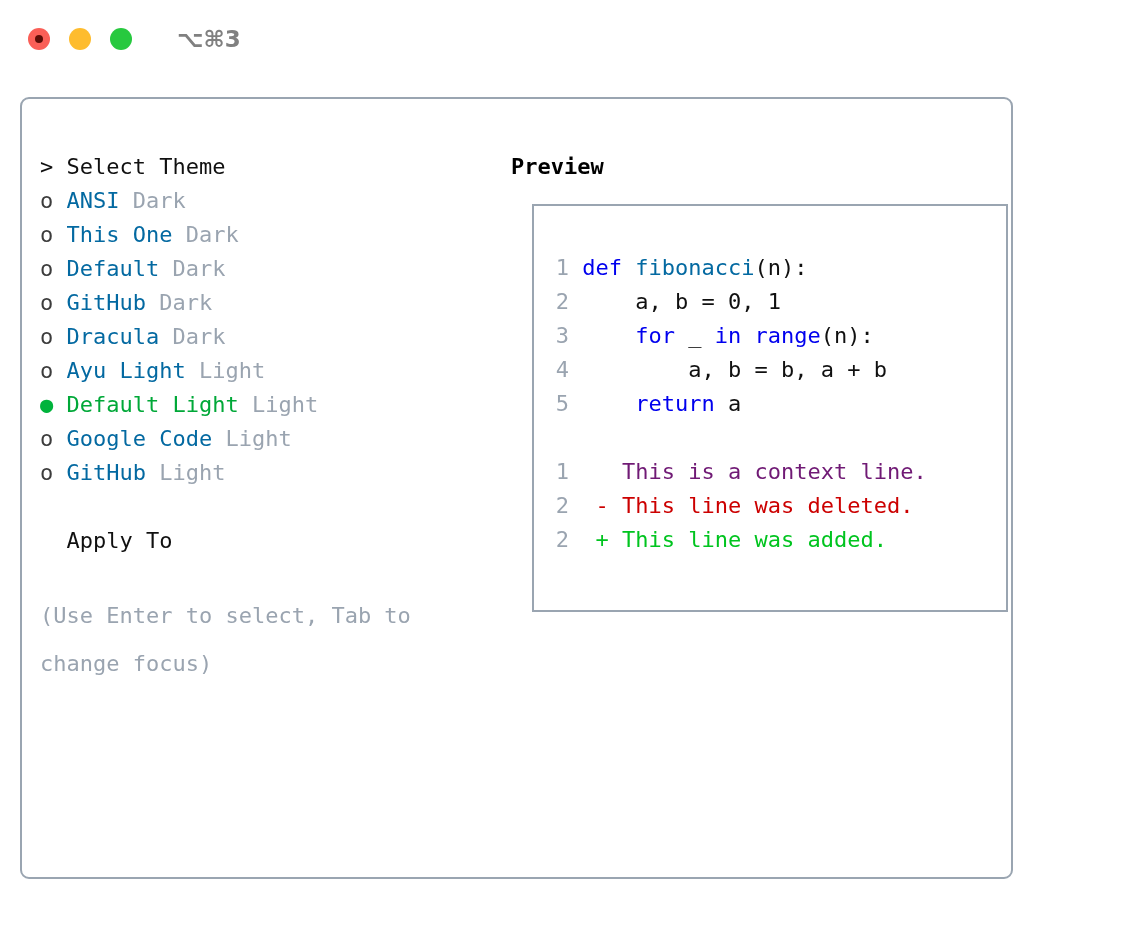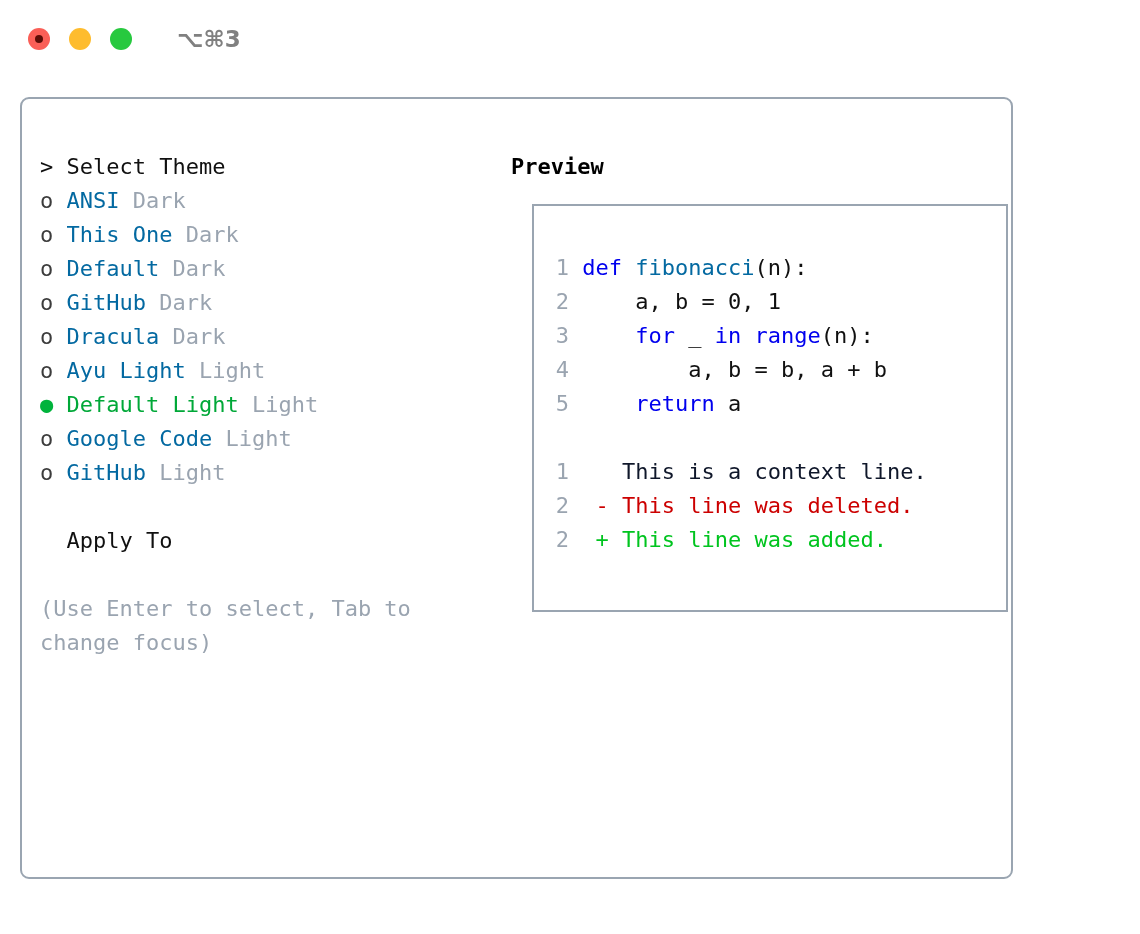--- a/index.html
+++ b/index.html
@@ -121,21 +121,21 @@
 
   .row.selected .bullet { color: #00b33c; }
   .row.selected .label  { color: #00a838; text-align: center; }
   .row.selected .variant { color: #9aa4b0; }
 
   .spacer-line { height: 34px; }
 
   .hint {
     font-family: "DejaVu Sans Mono", "Liberation Mono", monospace;
     font-size: 22px;
-    line-height: 34px;
+    line-height: 48px;
     color: #9aa4b0;
     width: 400px;
     white-space: pre-wrap;
   }
 
   
   .preview-title {
     font-family: "DejaVu Sans Mono", "Liberation Mono", monospace;
     font-size: 22px;
     line-height: 34px;
@@ -165,21 +165,21 @@
   }
   .code .ln {
     color: #9aa4b0;
     display: inline-block;
     width: 22px;
     text-align: right;
   }
   .tok-kw   { color: #0000ee; }
   .tok-fn   { color: #0369a1; }
   .tok-txt  { color: #101010; }
-  .tok-ctx  { color: #0f172a; }
+  .tok-ctx  { color: #701a75; }
   .tok-del  { color: #cc0000; }
   .tok-add  { color: #00c41f; }
   .code-gap { height: 34px; }
 </style>
 </head>
 <body>
 
 <div id="app">
 
   <div class="titlebar">

